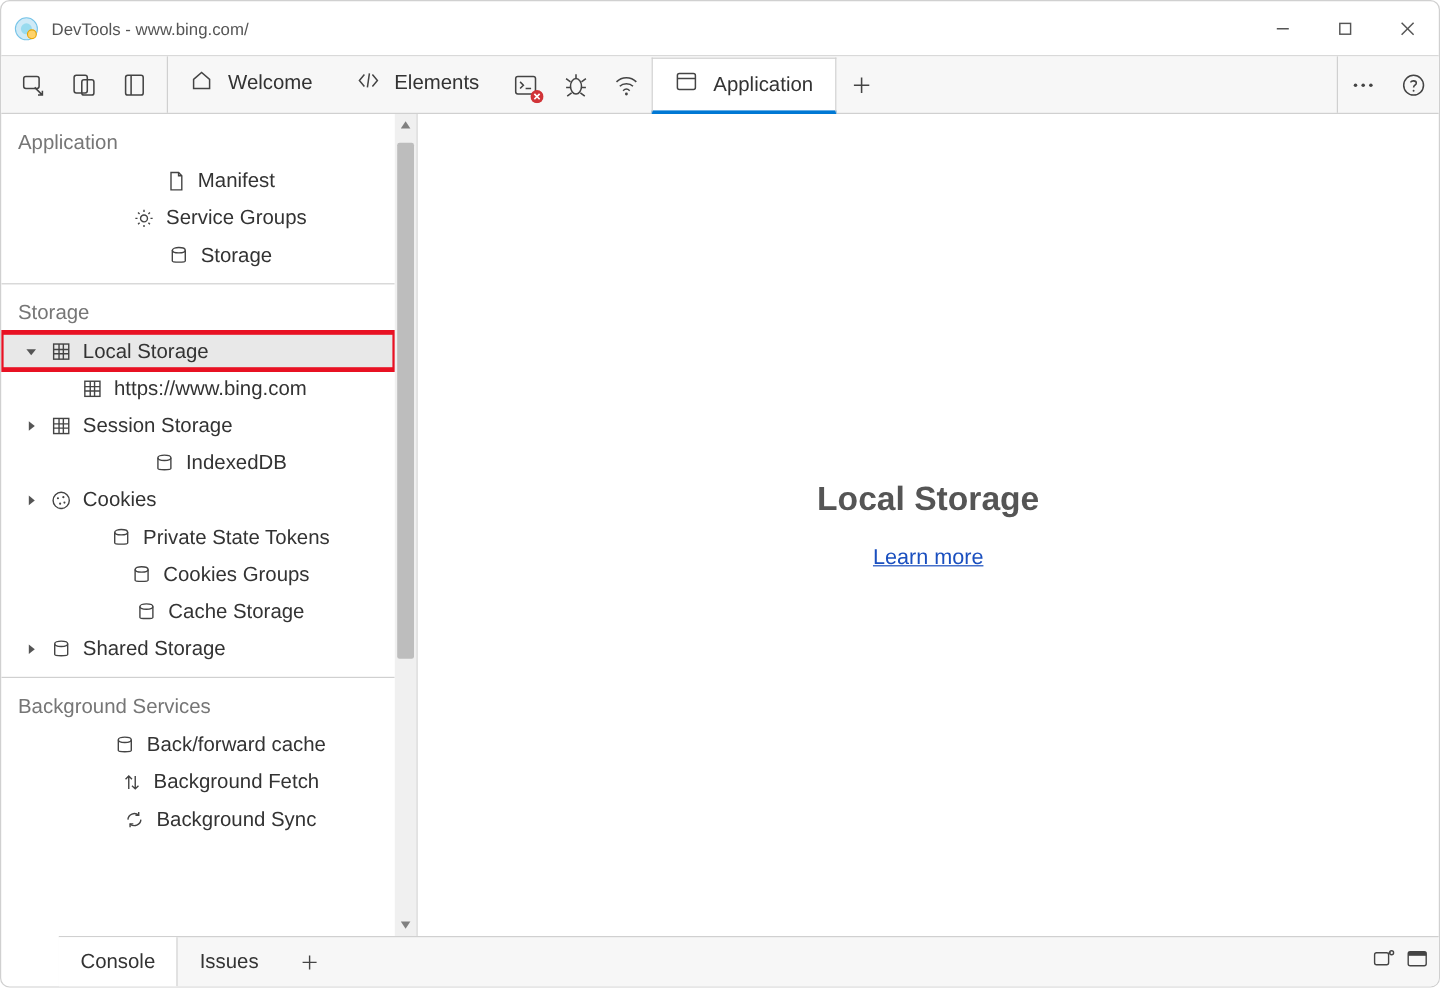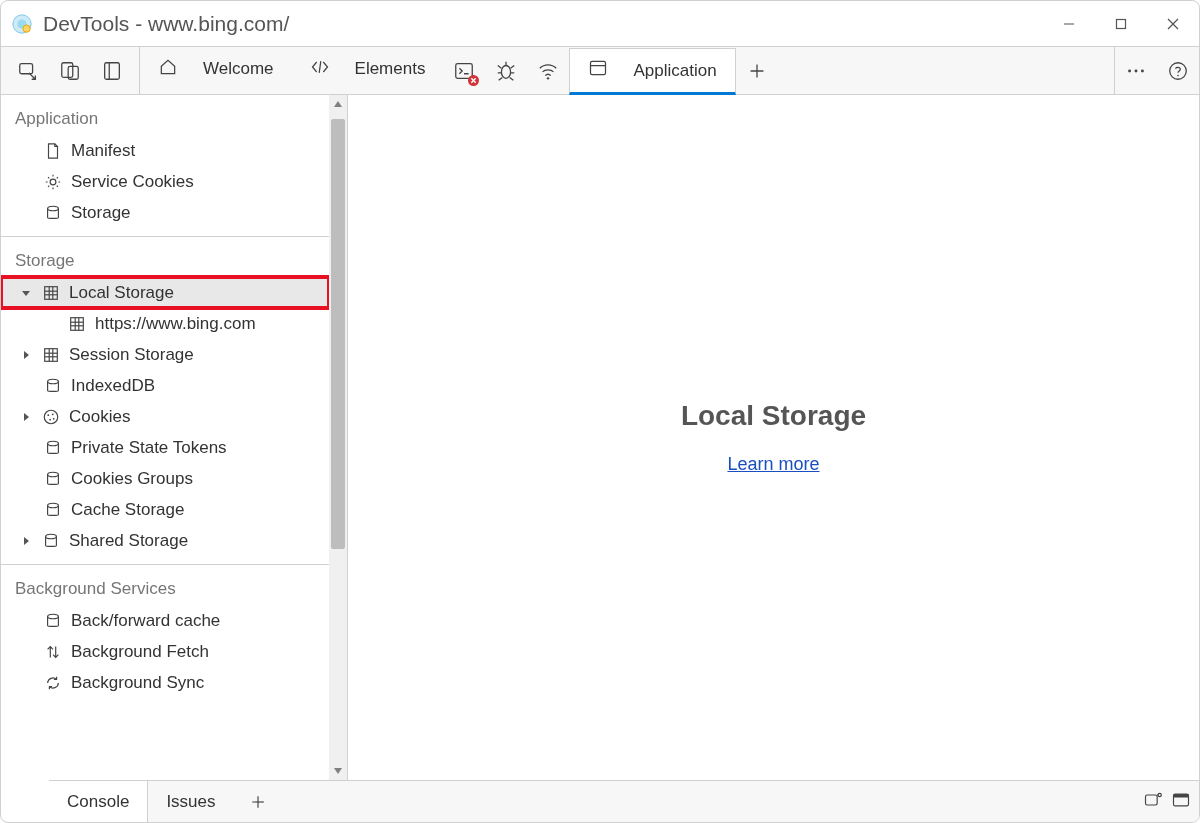--- a/index.html
+++ b/index.html
@@ -27,38 +27,38 @@
     overflow:hidden;
   }
 
   
   .titlebar {
     height:46px; display:flex; align-items:center;
     border-bottom:1px solid var(--border);
     padding-left:10px;
   }
   .titlebar .appicon { width:22px; height:22px; margin-right:10px; }
-  .titlebar .title { font-size:21px; color:#555; }
+  .titlebar .title { font-size:14px; color:#555; }
   .titlebar .spacer { flex:1; }
   .winbtn { width:52px; height:100%; display:flex; align-items:center; justify-content:center; }
   .winbtn svg { width:14px; height:14px; stroke:#555; fill:none; stroke-width:1.2; }
 
   
   .toolbar {
     height:48px; display:flex; align-items:center;
     border-bottom:1px solid var(--border);
     background: var(--tab-bg);
   }
   .tool-group { display:flex; align-items:center; height:100%; }
   .tool-group.sep { border-right:1px solid var(--border); padding:0 6px; }
   .iconbtn { width:42px; height:100%; display:flex; align-items:center; justify-content:center; }
   .iconbtn svg { width:22px; height:22px; stroke:#444; fill:none; stroke-width:1.4; }
 
   .tab {
-    display:flex; align-items:center; gap:25px;
+    display:flex; align-items:center; gap:12px;
     padding:0 18px; height:100%;
     font-size:17px; color:#333;
     border-bottom:3px solid transparent;
   }
   .tab.active {
     background: var(--bg);
     border-top:1px solid var(--border);
     border-left:1px solid var(--border);
     border-right:1px solid var(--border);
     border-bottom:3px solid var(--active-blue);
@@ -91,21 +91,21 @@
   .tree-row {
     display:flex; align-items:center; gap:8px;
     height:31px;
     padding-left:18px; padding-right:6px;
     white-space:nowrap;
   }
   .tree-row .twisty { width:14px; height:14px; display:flex; align-items:center; justify-content:center; }
   .tree-row .twisty svg { width:10px; height:10px; fill:#555; }
   .tree-row .node-icon { width:20px; display:flex; align-items:center; justify-content:center; }
   .tree-row .node-icon svg { width:18px; height:18px; stroke:#444; fill:none; stroke-width:1.3; }
-  .tree-row.indent1 { padding-left:42px; }
+  .tree-row.indent1 { padding-left:42px;justify-content:center; }
   .tree-row.indent2 { padding-left:66px; }
   .tree-row.highlight {
     background:#e8e8e8;
     outline:4px solid var(--highlight-red);
     outline-offset:-2px;
   }
 
   
   .sb-track { position:absolute; top:0; right:0; width:18px; height:100%; background:var(--scroll-track); }
   .sb-arrow { position:absolute; right:0; width:18px; height:18px; display:flex; align-items:center; justify-content:center; }
@@ -281,21 +281,21 @@
           </span>
           <span>Manifest</span>
         </div>
         <div class="tree-row indent1">
           <span class="node-icon">
             <svg viewBox="0 0 20 20">
                 <circle cx="10" cy="10" r="3.2"></circle>
                 <path d="M10 2v2 M10 16v2 M2 10h2 M16 10h2 M4.5 4.5l1.4 1.4 M14.1 14.1l1.4 1.4 M15.5 4.5l-1.4 1.4 M5.9 14.1l-1.4 1.4"></path>
               </svg>
           </span>
-          <span>Service Cookies</span>
+          <span>Service Groups</span>
         </div>
         <div class="tree-row indent1">
           <span class="node-icon">
             <svg viewBox="0 0 20 20">
                 <ellipse cx="10" cy="5" rx="6" ry="2.5"></ellipse>
                 <path d="M4 5 V15 C4 16.4 16 16.4 16 15 V5"></path>
               </svg>
           </span>
           <span>Storage</span>
         </div>

